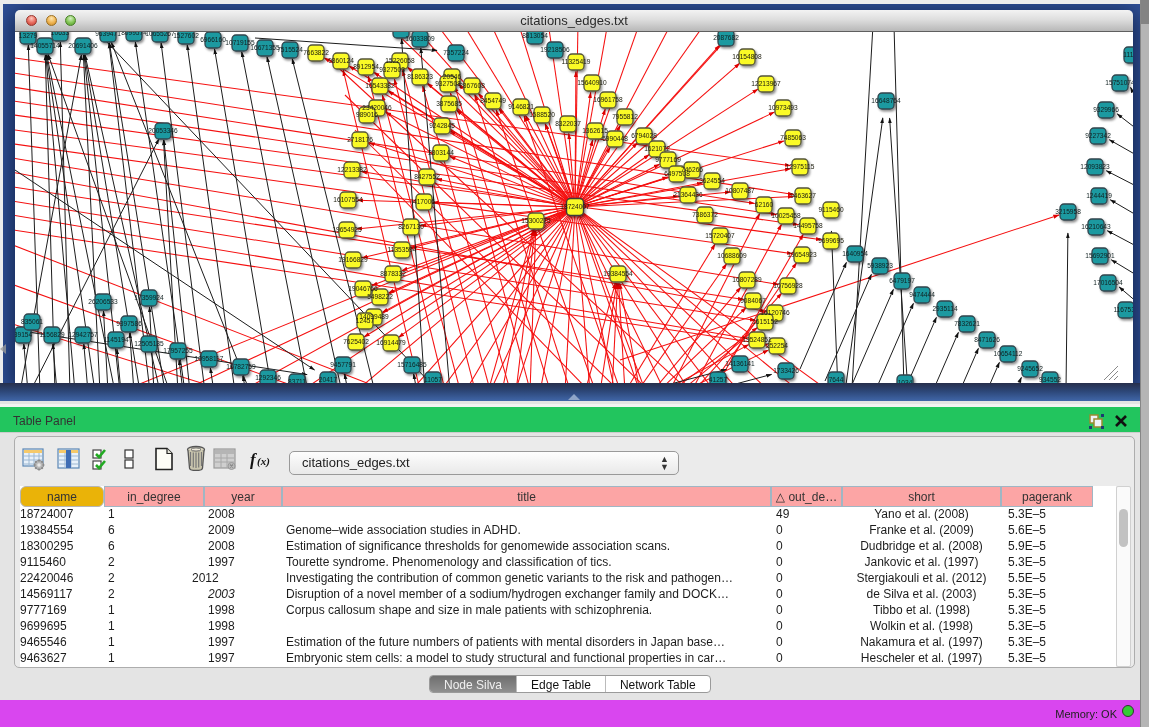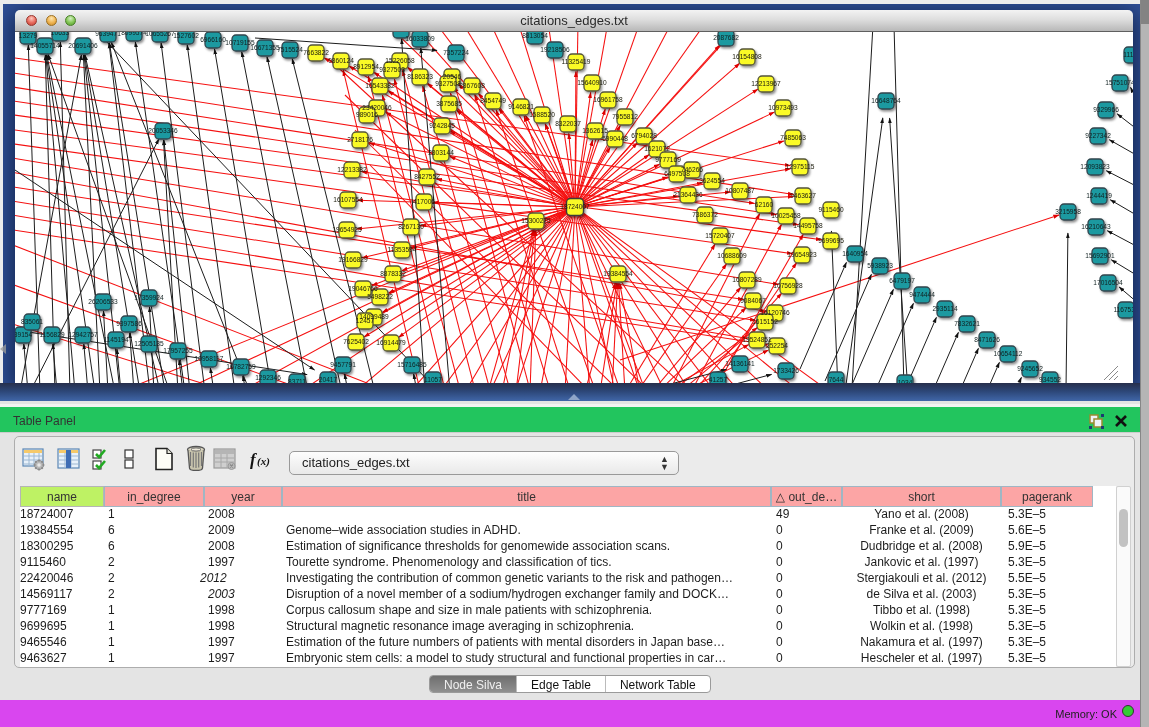--- a/index.html
+++ b/index.html
@@ -24,21 +24,21 @@
 .ticon { position:absolute; top:10px; }
 #combo { position:absolute; left:274px; top:14px; width:390px; height:24px; border:1px solid #999;
   border-radius:5px; background:linear-gradient(#fdfdfd,#e9e9e9); font-size:13px; color:#222;
   line-height:22px; padding-left:12px; }
 #combo .arr { position:absolute; right:9px; top:3px; font-size:9px; color:#333; line-height:8px; }
 #tbl { position:absolute; left:5px; top:49px; width:1096px; height:181px; background:#fff; position:absolute; }
 .thead { position:absolute; left:0; top:0; width:1073px; height:21px; }
 .hc { position:absolute; top:0; height:21px; font-size:12px; color:#333; text-align:center; line-height:20px;
   border:1px solid #9fb6c4; }
 .hc.blue { background:#fca5a5; }
-.hc.gray { background:#bef264; border-color:#b5b5b5; }
+.hc.gray { background:#eab308; border-color:#b5b5b5;border-radius:6px; }
 .tr { position:absolute; left:0; width:1073px; height:16px; }
 .td { position:absolute; top:0; font-size:12px; color:#1c1c1c; white-space:nowrap; }
 .td.c { text-align:center; }
 #vscroll { position:absolute; right:3px; top:49px; width:15px; height:181px; background:#fafafa;
   border:1px solid #d0d0d0; border-radius:2px; }
 #vthumb { position:absolute; left:2px; top:22px; width:9px; height:38px; background:#c2c2c2; border-radius:5px; }
 #tabs { position:absolute; left:429px; top:675px; height:18px; display:flex; border:1px solid #9a9a9a;
   border-radius:4px; overflow:hidden; background:#fff; font-size:12px; }
 #tabs div { padding:0 14px; line-height:18px; color:#111; }
 #tabs .sel { background:linear-gradient(#6f6f6f,#8f8f8f); color:#f0f0f0; }
@@ -683,21 +683,21 @@
 <div class="td" style="left:88px;">2</div>
 <div class="td" style="left:188px;">1997</div>
 <div class="td" style="left:266px;">Tourette syndrome. Phenomenology and classification of tics.</div>
 <div class="td" style="left:756px;">0</div>
 <div class="td c" style="left:822px;width:159px;">Jankovic et al. (1997)</div>
 <div class="td" style="left:988px;">5.3E–5</div>
 </div>
 <div class="tr" style="top:85px;">
 <div class="td" style="left:0px;">22420046</div>
 <div class="td" style="left:88px;">2</div>
-<div class="td" style="left:180px;font-style:italic;">2012</div>
+<div class="td" style="left:172px;">2012</div>
 <div class="td" style="left:266px;">Investigating the contribution of common genetic variants to the risk and pathogen…</div>
 <div class="td" style="left:756px;">0</div>
 <div class="td c" style="left:822px;width:159px;">Stergiakouli et al. (2012)</div>
 <div class="td" style="left:988px;">5.5E–5</div>
 </div>
 <div class="tr" style="top:101px;">
 <div class="td" style="left:0px;">14569117</div>
 <div class="td" style="left:88px;">2</div>
 <div class="td" style="left:188px;font-style:italic;">2003</div>
 <div class="td" style="left:266px;">Disruption of a novel member of a sodium/hydrogen exchanger family and DOCK…</div>
@@ -711,21 +711,20 @@
 <div class="td" style="left:188px;">1998</div>
 <div class="td" style="left:266px;">Corpus callosum shape and size in male patients with schizophrenia.</div>
 <div class="td" style="left:756px;">0</div>
 <div class="td c" style="left:822px;width:159px;">Tibbo et al. (1998)</div>
 <div class="td" style="left:988px;">5.3E–5</div>
 </div>
 <div class="tr" style="top:133px;">
 <div class="td" style="left:0px;">9699695</div>
 <div class="td" style="left:88px;">1</div>
 <div class="td" style="left:188px;">1998</div>
-<div class="td" style="left:266px;">Structural magnetic resonance image averaging in schizophrenia.</div>
 <div class="td" style="left:756px;">0</div>
 <div class="td c" style="left:822px;width:159px;">Wolkin et al. (1998)</div>
 <div class="td" style="left:988px;">5.3E–5</div>
 </div>
 <div class="tr" style="top:149px;">
 <div class="td" style="left:0px;">9465546</div>
 <div class="td" style="left:88px;">1</div>
 <div class="td" style="left:188px;">1997</div>
 <div class="td" style="left:266px;">Estimation of the future numbers of patients with mental disorders in Japan base…</div>
 <div class="td" style="left:756px;">0</div>

